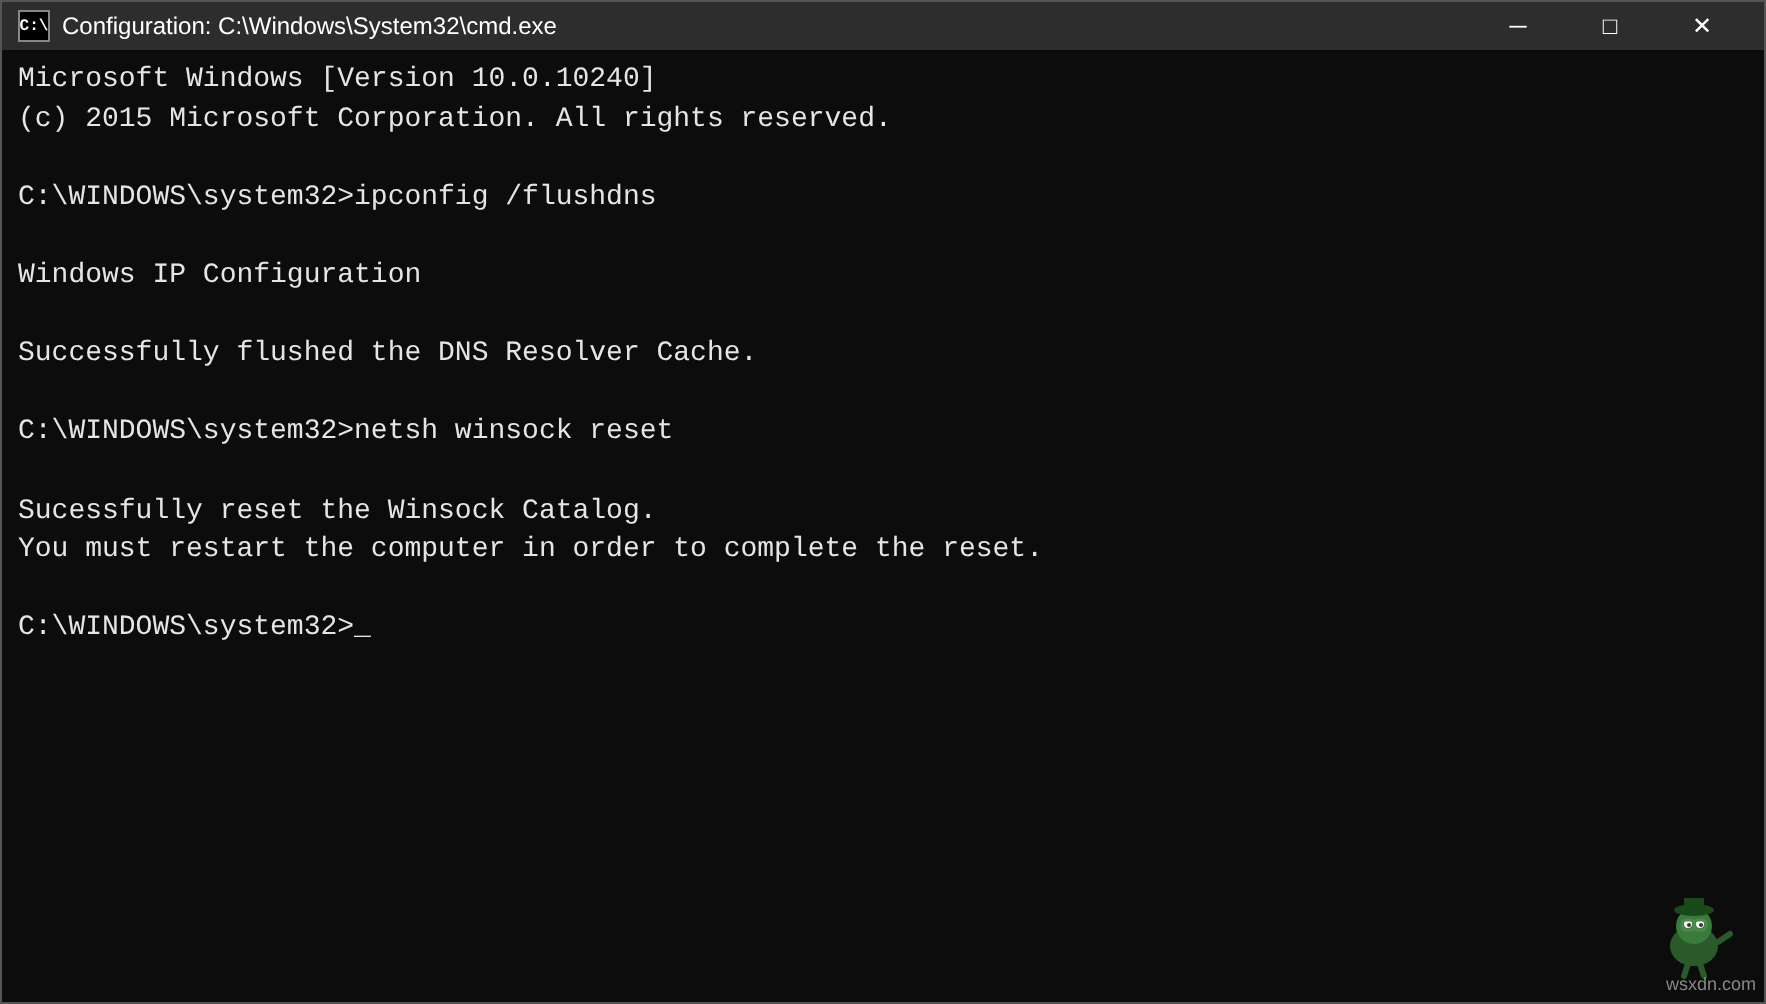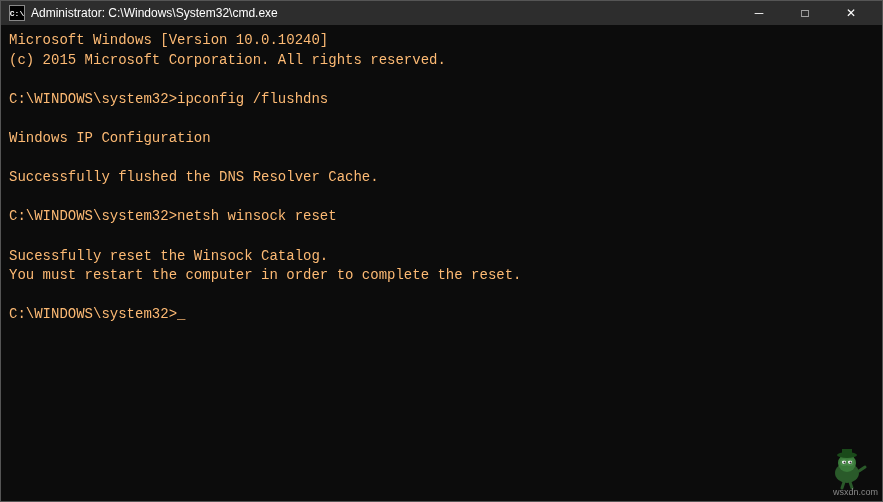--- a/index.html
+++ b/index.html
@@ -62,21 +62,21 @@
 
     .terminal-body {
       background: #0c0c0c;
       flex: 1;
       padding: 6px 8px;
       overflow: hidden;
       position: relative;
     }
 
     .terminal-text {
-      color: #fdba74;
+      color: #e5e5e5;
       font-size: 14px;
       line-height: 1.4;
       white-space: pre;
     }
 
     .terminal-text .line {
       display: block;
     }
 
     .watermark-label {
@@ -117,21 +117,21 @@
     }
   </style>
 </head>
 <body>
 
 <div class="window">
   <div class="title-bar">
     <div class="cmd-icon">
       <span>C:\</span>
     </div>
-    <span class="title-bar-text">Administrator: C:\Windows\System32\cmd.exe</span>
+    <span class="title-bar-text">Configuration: C:\Windows\System32\cmd.exe</span>
     <div class="title-bar-buttons">
       <button class="title-bar-btn">─</button>
       <button class="title-bar-btn">□</button>
       <button class="title-bar-btn close">✕</button>
     </div>
   </div>
   <div class="terminal-body">
     <div class="terminal-text" id="terminal-output"><span class="line">Microsoft Windows [Version 10.0.10240]</span><span class="line">(c) 2015 Microsoft Corporation. All rights reserved.</span><span class="line"> </span><span class="line">C:\WINDOWS\system32&gt;ipconfig /flushdns</span><span class="line"> </span><span class="line">Windows IP Configuration</span><span class="line"> </span><span class="line">Successfully flushed the DNS Resolver Cache.</span><span class="line"> </span><span class="line">C:\WINDOWS\system32&gt;netsh winsock reset</span><span class="line"> </span><span class="line">Sucessfully reset the Winsock Catalog.</span><span class="line">You must restart the computer in order to complete the reset.</span><span class="line"> </span><span class="line">C:\WINDOWS\system32&gt;_</span></div>
 
     <div class="mascot">

